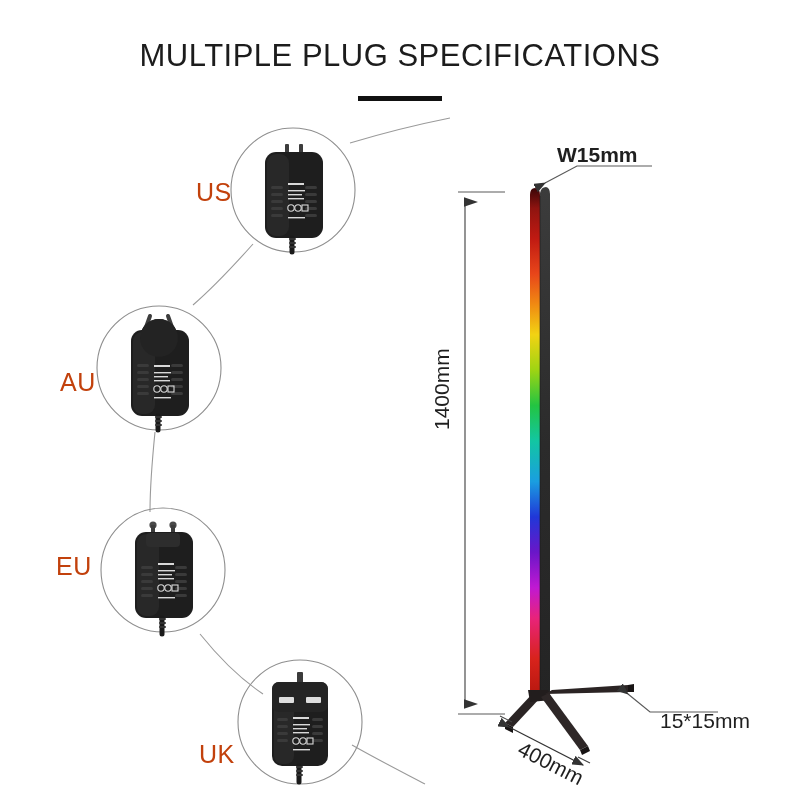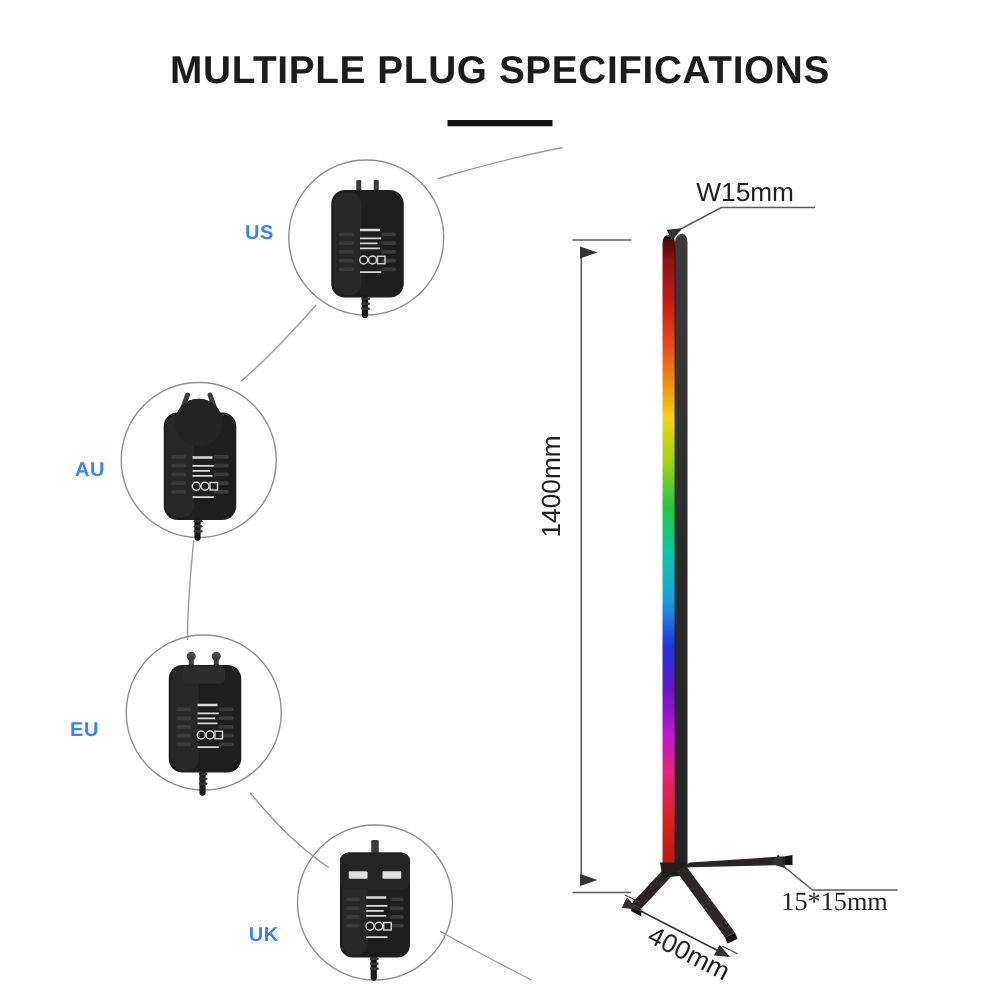--- a/index.html
+++ b/index.html
@@ -17,21 +17,21 @@
   }
 
   
   #title {
     position: absolute;
     left: 0;
     top: 38px;
     width: 800px;
     text-align: center;
     font-size: 31px;
-    font-weight: 700;
+    font-weight: 400;
     letter-spacing: 0.5px;
     color: #1c1c1c;
     font-family: "Liberation Sans", sans-serif;
   }
   #title-rule {
     position: absolute;
     left: 358px;
     top: 96px;
     width: 84px;
     height: 5px;
@@ -43,47 +43,46 @@
     position: absolute;
     left: 0;
     top: 0;
     width: 800px;
     height: 800px;
   }
 
   
   .region-label {
     position: absolute;
-    font-size: 16px;
-    color: #3b82f6;
+    font-size: 25px;
+    color: #c2410c;
     font-family: "Liberation Sans", sans-serif;
     letter-spacing: 0.5px;
-    font-weight: bold;
   }
   #label-us { left: 196px; top: 178px; }
   #label-au { left: 60px;  top: 368px; }
-  #label-eu { left: 56px;  top: 576px; }
+  #label-eu { left: 56px;  top: 552px; }
   #label-uk { left: 199px; top: 740px; }
 
   
   .dim-label {
     position: absolute;
     font-size: 21px;
     color: #1f1f1f;
     font-family: "Liberation Sans", sans-serif;
     white-space: nowrap;
   }
-  #dim-width { left: 557px; top: 143px; }
+  #dim-width { left: 557px; top: 143px; font-weight: bold; }
   #dim-height {
     left: 430px;
     top: 430px;
     transform: rotate(-90deg);
     transform-origin: left top;
   }
-  #dim-section { left: 625px; top: 709px; font-family: Liberation Serif, serif; }
+  #dim-section { left: 660px; top: 709px; }
   #dim-base {
     left: 525px;
     top: 737px;
     transform: rotate(27deg);
     transform-origin: left top;
   }
 </style>
 </head>
 <body>
 

